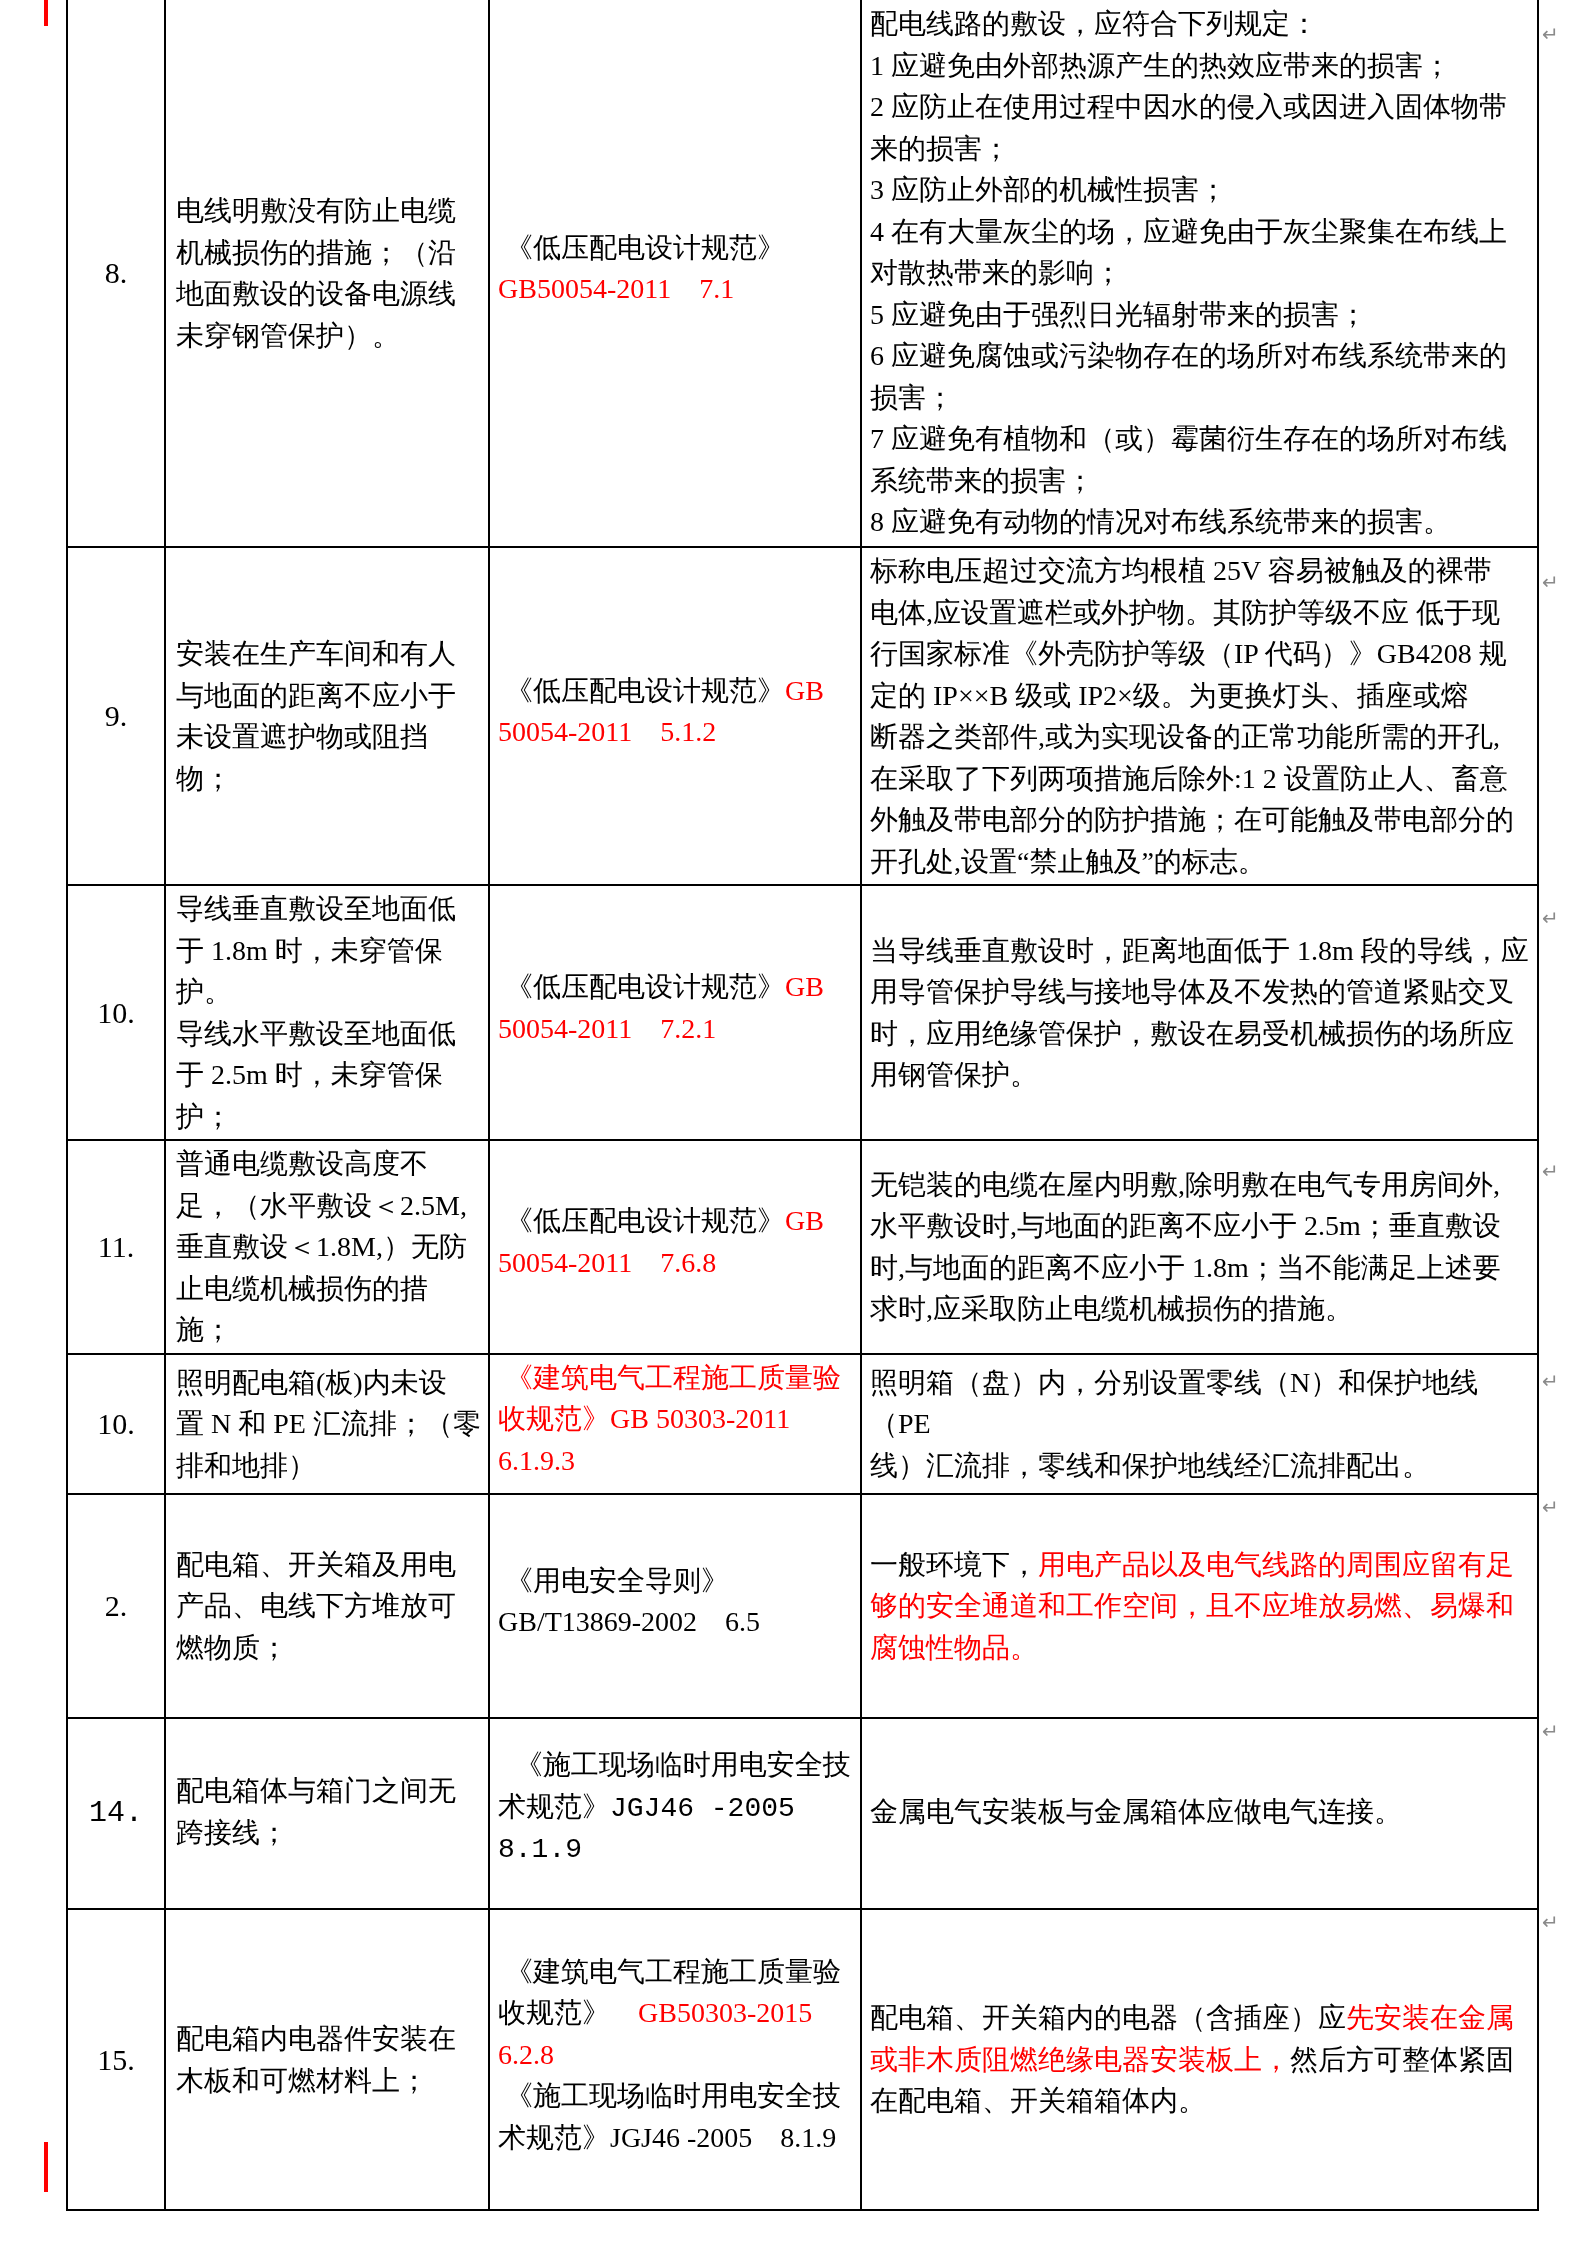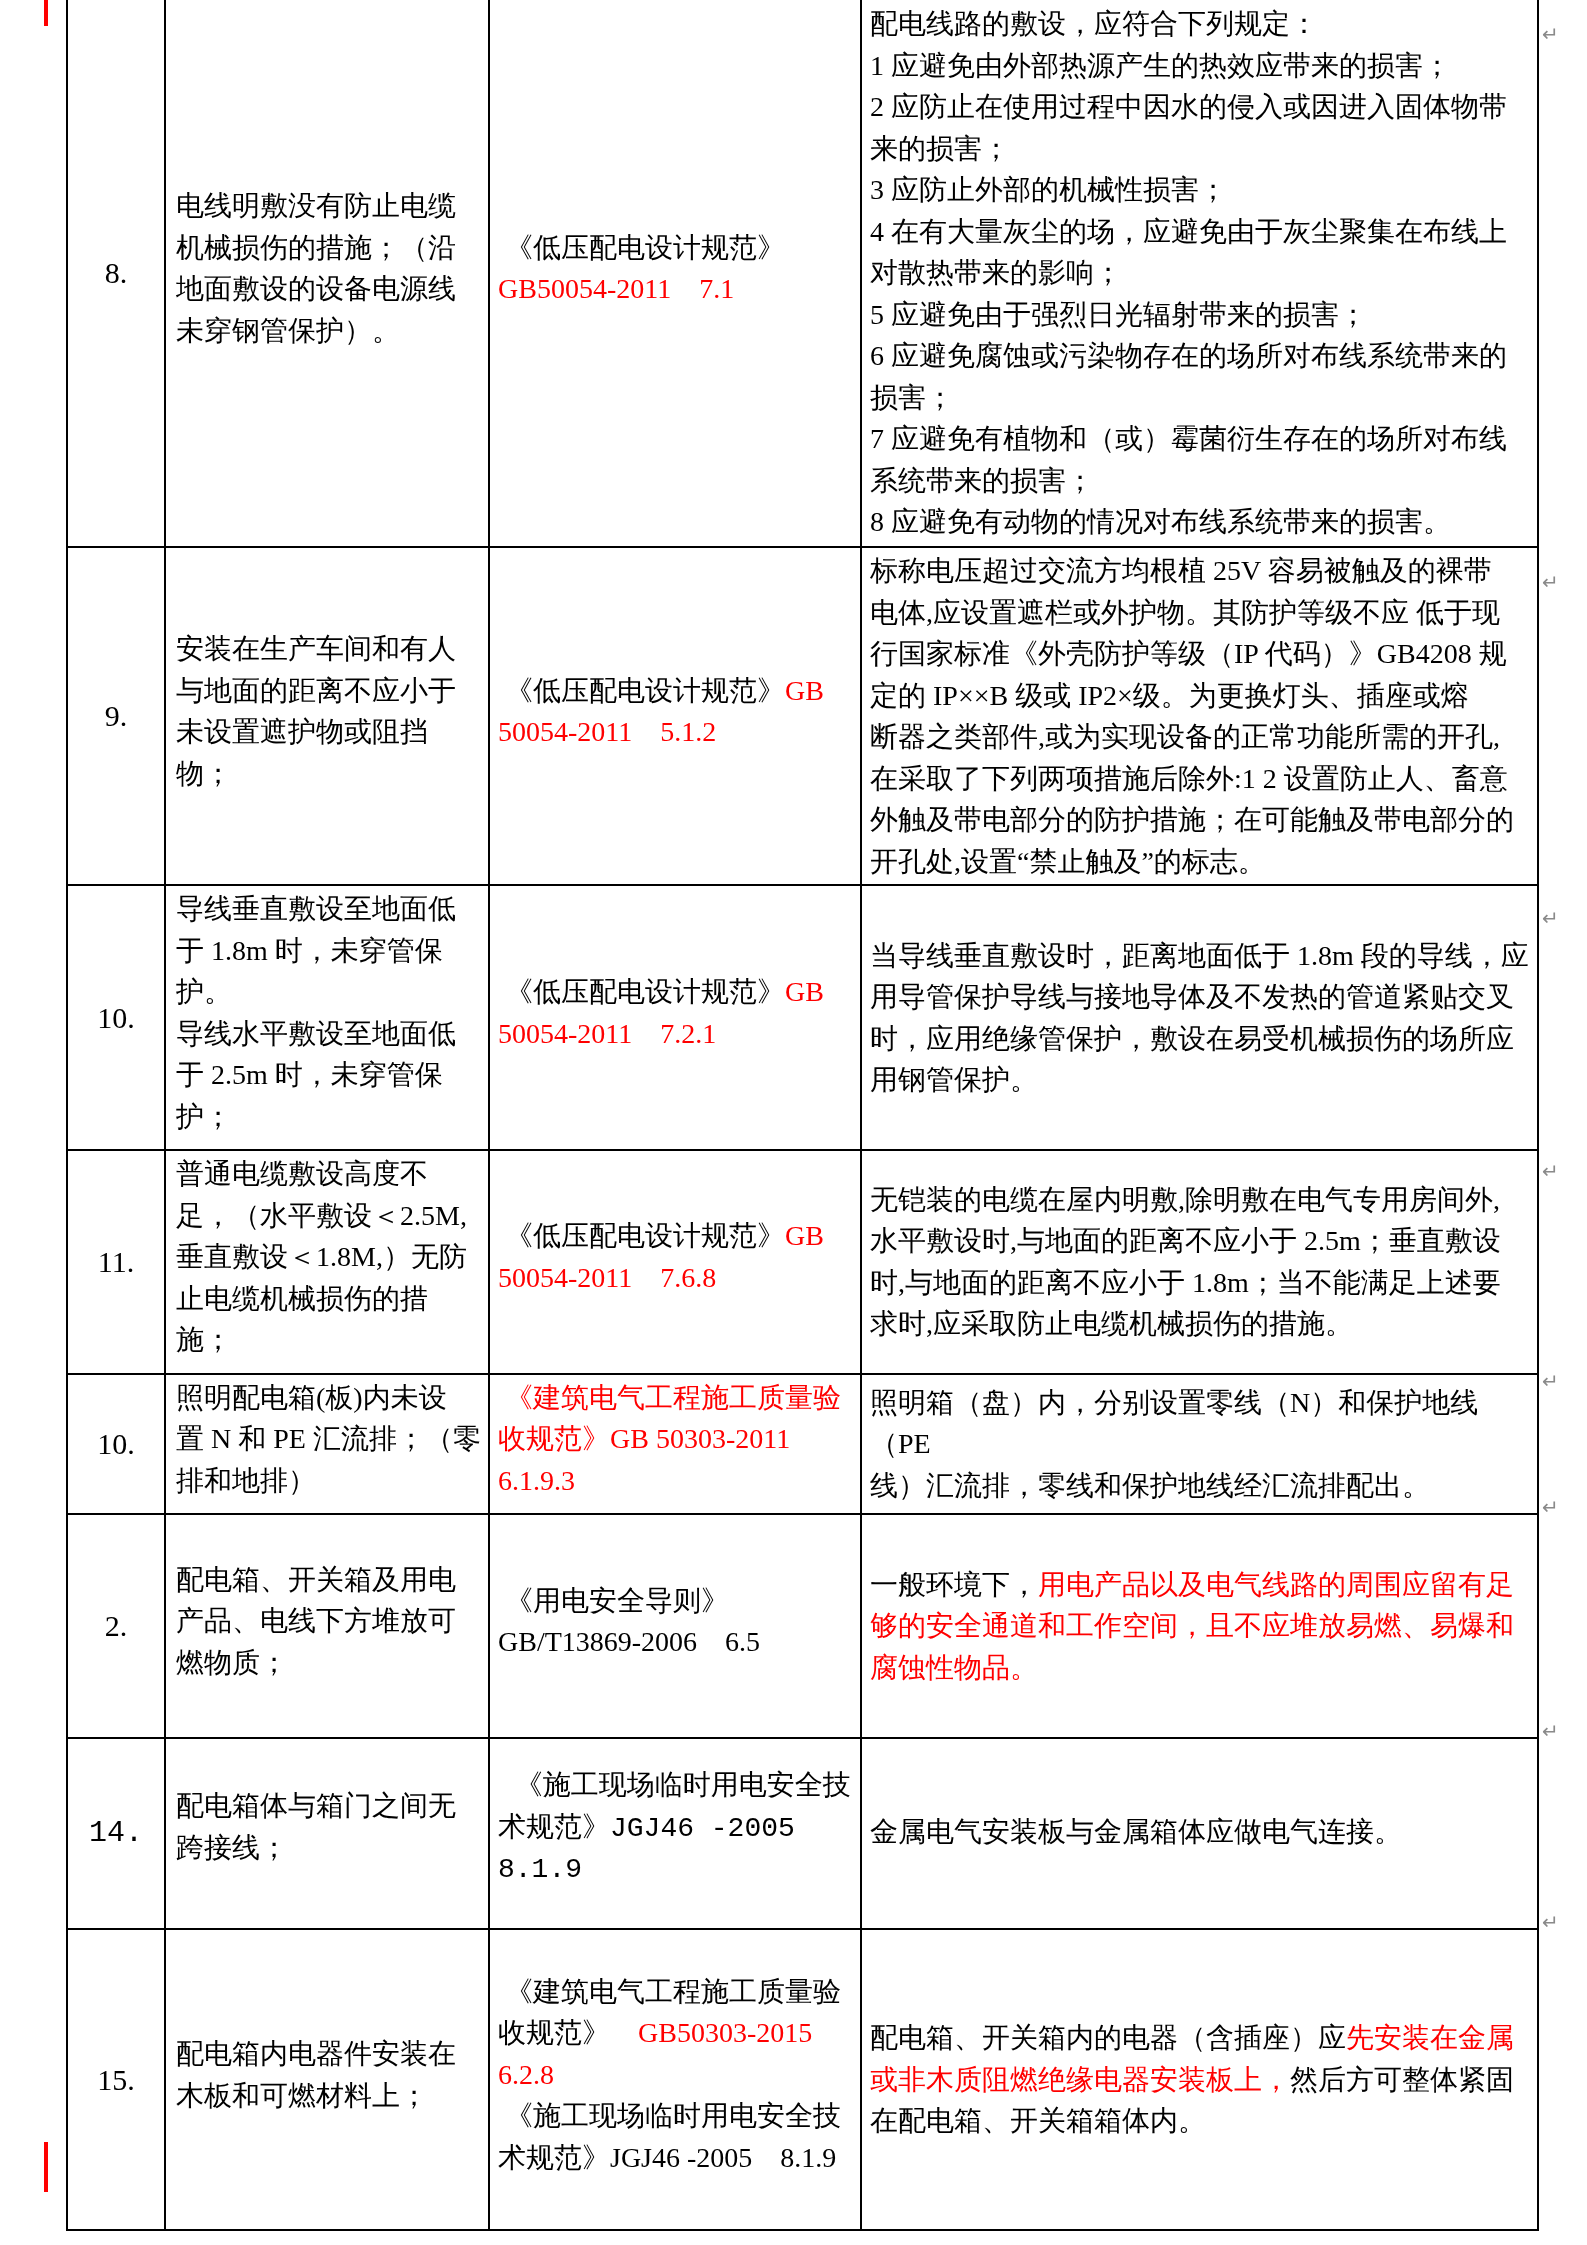--- a/index.html
+++ b/index.html
@@ -10,21 +10,21 @@
   }
   .tablewrap{position:absolute;left:66px;top:-2px;}
   table{border-collapse:collapse;table-layout:fixed;width:1471px;}
   td{
     border:2px solid #000;
     vertical-align:middle;
     font-size:28px;line-height:41.5px;color:#000;
     overflow:hidden;
   }
   td.num{text-align:center;font-size:30px;padding:0;}
-  td.issue{padding:2px 4px 12px 10px;white-space:pre-wrap;}
+  td.issue{padding:2px 4px 2px 10px;white-space:pre-wrap;}
   td.ref{padding:2px 2px 12px 8px;white-space:pre-wrap;}
   td.detail{padding:2px 0 2px 8px;white-space:pre-wrap;}
   .red{color:var(--red,#ff0000);}
   .rev-bar{position:absolute;left:44px;width:4px;background:var(--red,#ff0000);}
   #rev-bar-top{top:0;height:26px;}
   #rev-bar-bottom{top:2142px;height:50px;}
   .rowmark{
     position:absolute;left:1542px;color:#8a8a8a;font-size:20px;line-height:20px;
     font-family:"DejaVu Sans",sans-serif;
   }
@@ -122,21 +122,21 @@
 6.1.9.3</span></td>
           <td class="detail"><span class="">照明箱（盘）内，分别设置零线（N）和保护地线（PE
 线）汇流排，零线和保护地线经汇流排配出。</span></td>
         </tr>
         <tr style="height: 224px;">
           <td class="num">2.</td>
           <td class="issue"><span class="">配电箱、开关箱及用电
 产品、电线下方堆放可
 燃物质；</span></td>
           <td class="ref"><span class=""> 《用电安全导则》
-GB/T13869-2006　6.5</span></td>
+GB/T13869-2002　6.5</span></td>
           <td class="detail"><span class="">一般环境下，</span><span class="red">用电产品以及电气线路的周围应留有足
 够的安全通道和工作空间，且不应堆放易燃、易爆和
 腐蚀性物品。</span></td>
         </tr>
         <tr style="height: 191px; font-family: Liberation Mono, monospace;">
           <td class="num">14.</td>
           <td class="issue"><span class="">配电箱体与箱门之间无
 跨接线；</span></td>
           <td class="ref"><span class=""> 《施工现场临时用电安全技
 术规范》JGJ46 -2005　8.1.9</span></td>

